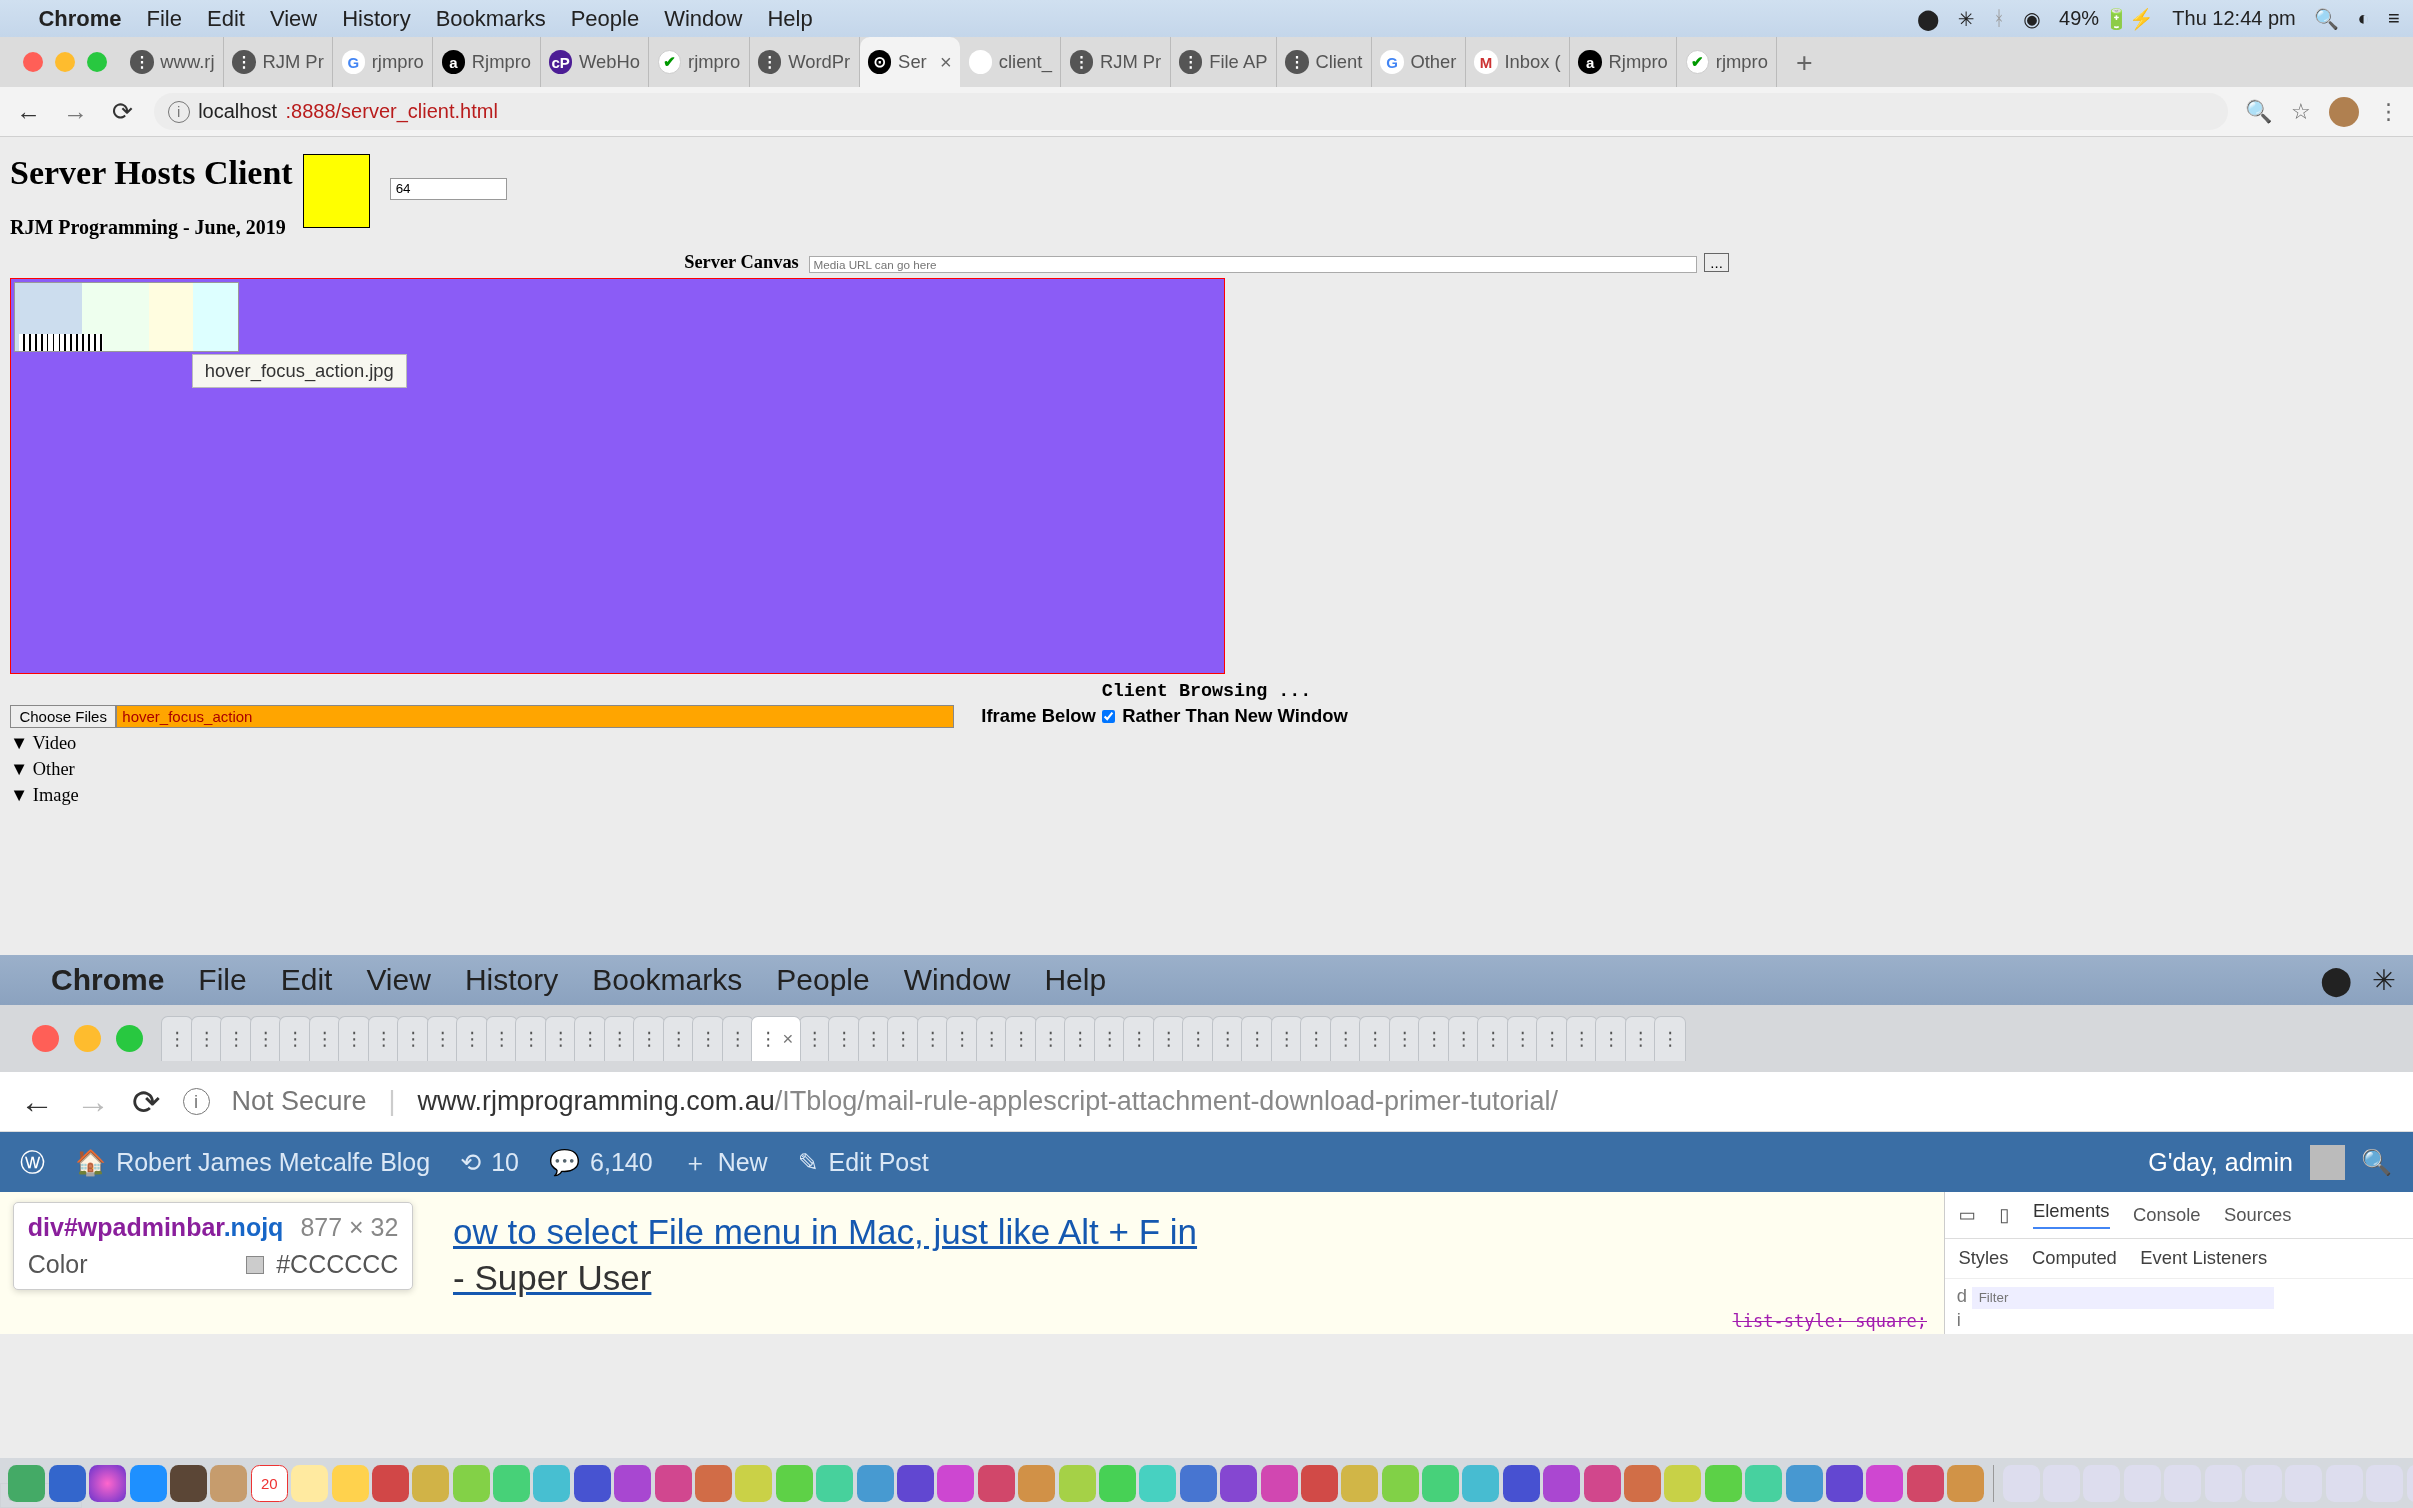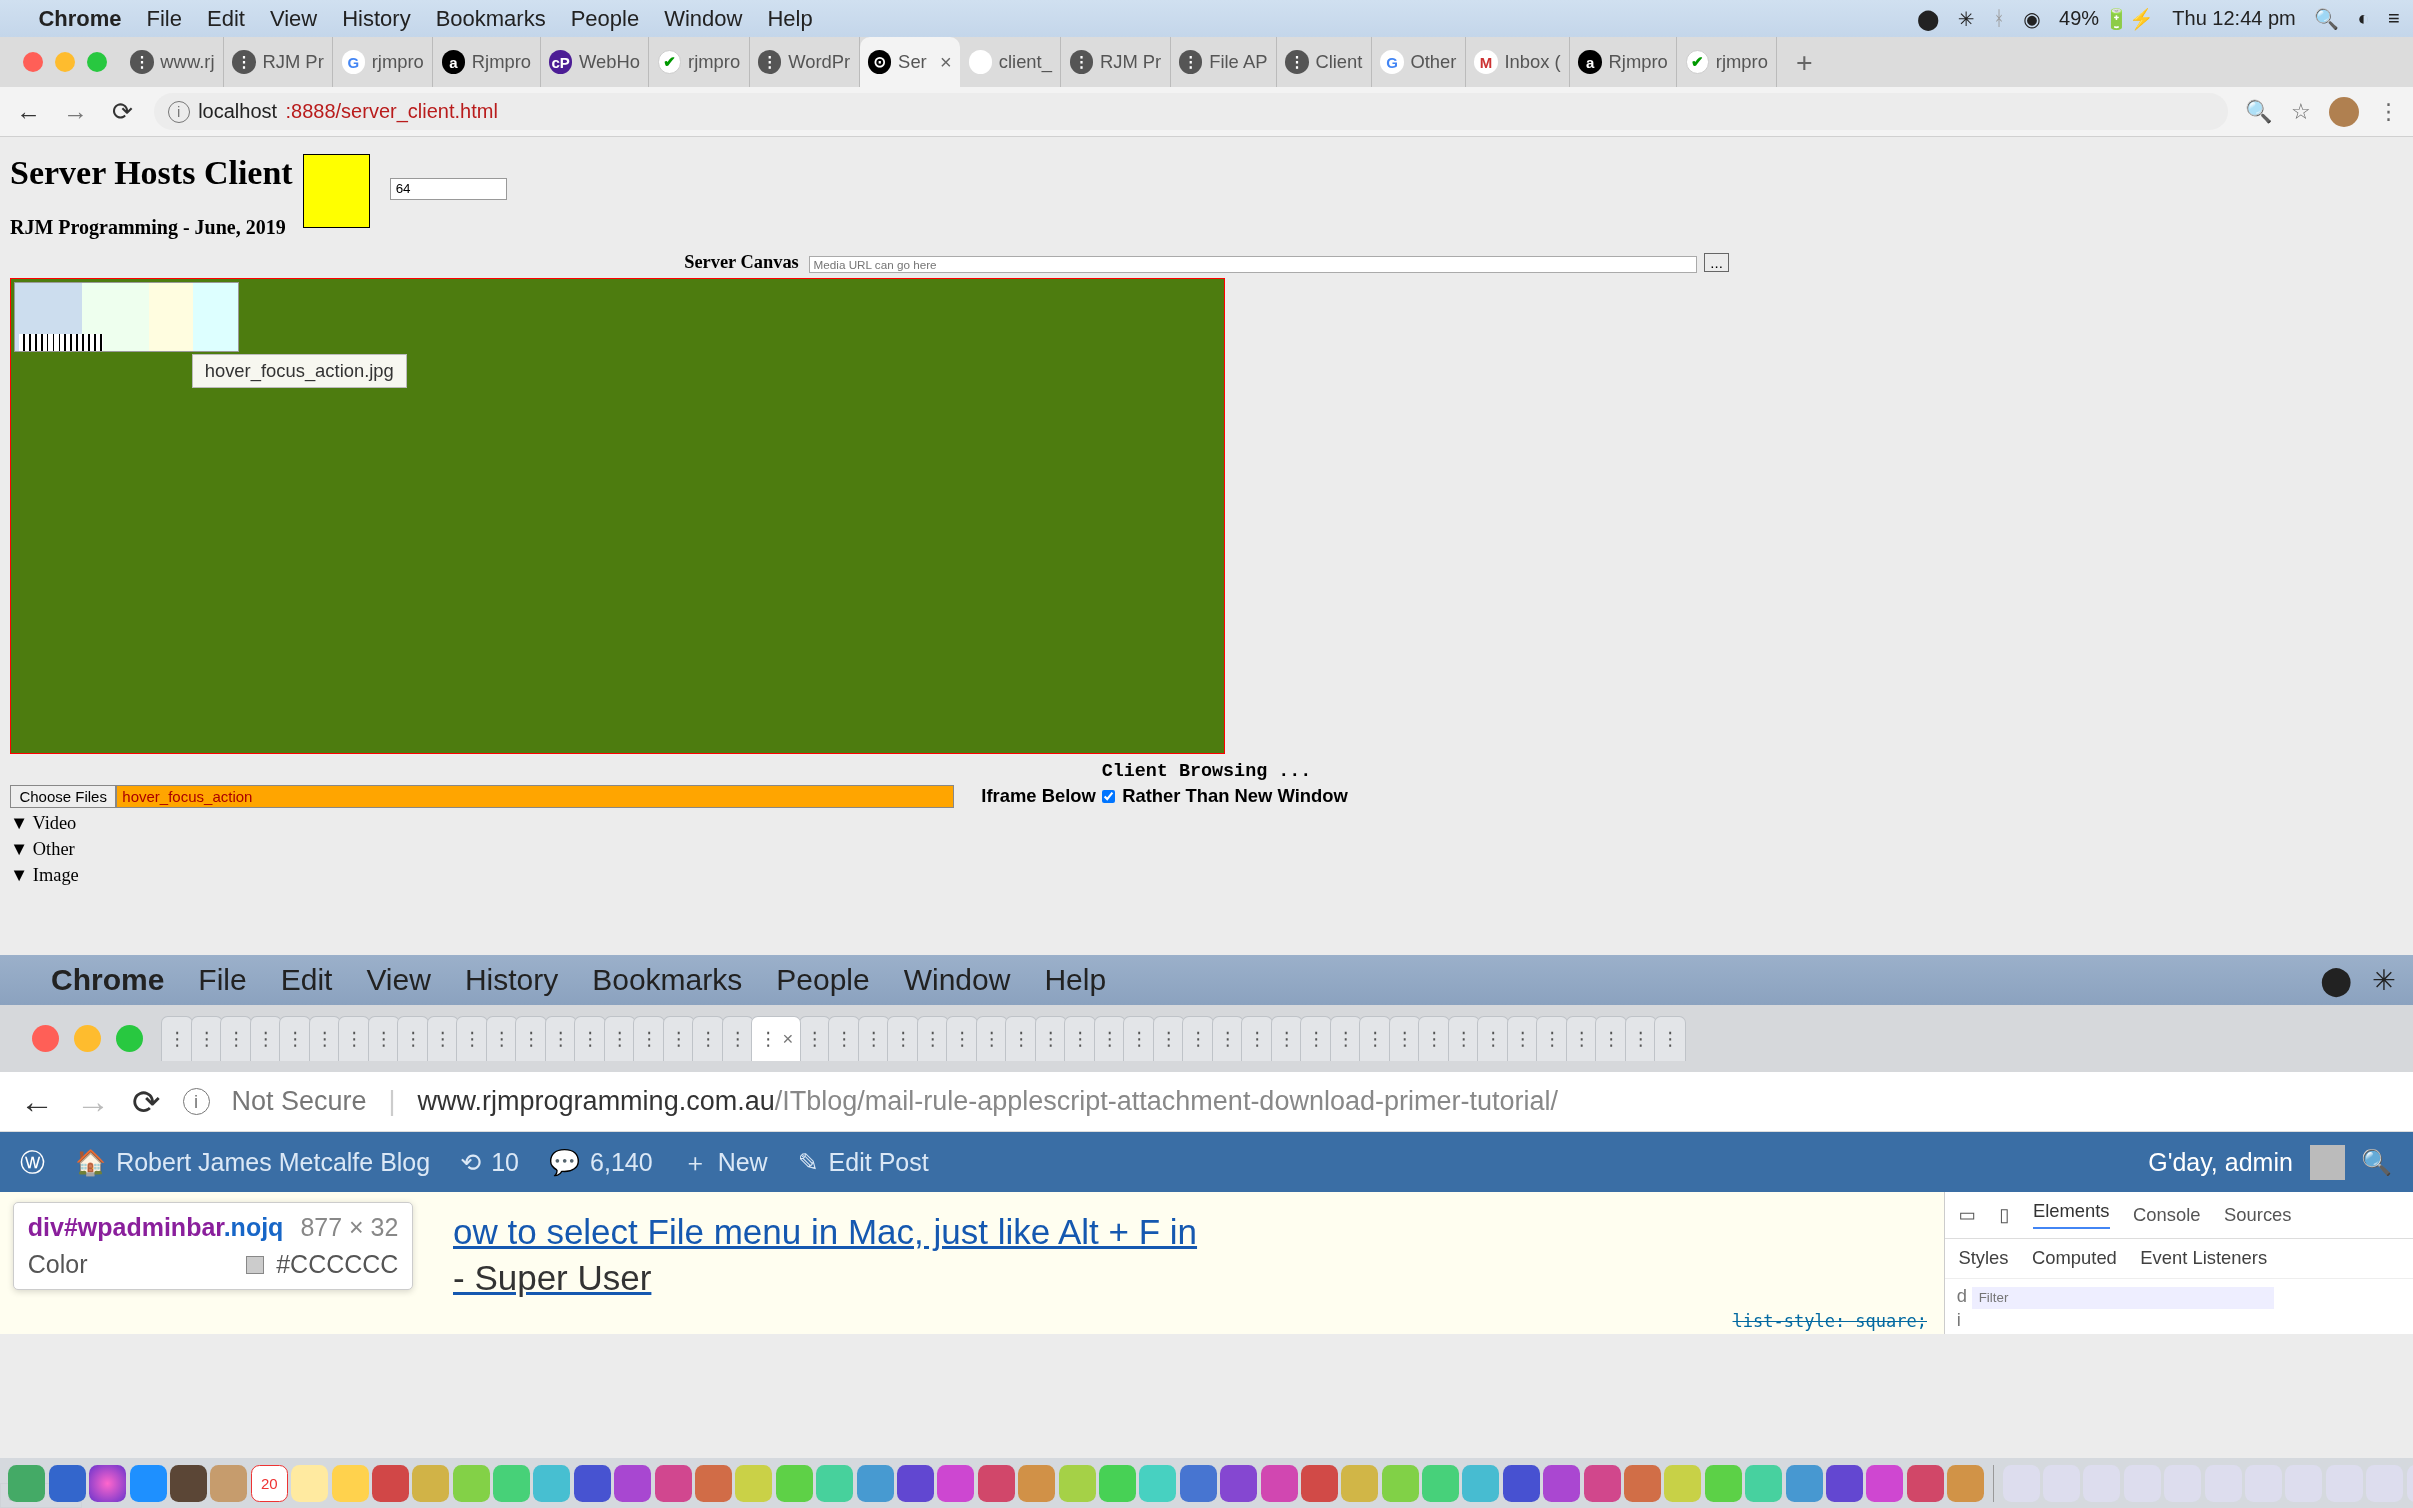--- a/index.html
+++ b/index.html
@@ -48,21 +48,21 @@
 .hdr-left h1{font-family:"Times New Roman",serif;font-size:34px;font-weight:bold;}
 .hdr-left h3{font-family:"Times New Roman",serif;font-size:20px;font-weight:bold;margin-top:23.5px;}
 .yellow-box{width:67px;height:74px;background:yellow;border:1.7px solid #000;}
 .num-input{width:117px;height:22px;border:0.8px solid #999;font-size:13.4px;padding:0 5px;background:#fff;margin-left:10px;margin-top:23.5px;}
 
 .canvas-label-row{text-align:center;margin-top:13.4px;}
 .sc-lbl{font-family:"Times New Roman",serif;font-weight:bold;font-size:18.4px;display:inline;}
 .media-input{width:888px;height:17px;border:0.8px solid #aaa;font-size:11.7px;color:#999;padding:0 3.4px;margin-left:6.7px;vertical-align:middle;}
 .ellipsis-box{display:inline-block;border:0.8px solid #666;padding:0 5px;font-size:15px;margin-left:3.4px;background:#ececec;}
 
-.canvas-box{width:1215px;height:476px;border:1.7px solid red;background:#4d7c0f;margin-top:5px;position:relative;}
+.canvas-box{width:1215px;height:396px;border:1.7px solid red;background:#8b5cf6;margin-top:5px;position:relative;}
 .thumb{position:absolute;top:3.4px;left:3.4px;width:225px;height:70px;background:linear-gradient(90deg,#cde 0 30%,#efe 30% 60%,#fffde0 60% 80%,#dff 80% 100%);border:0.8px solid #999;}
 .piano{position:absolute;left:3.4px;bottom:0;width:84px;height:17px;background:repeating-linear-gradient(90deg,#fff 0 4.2px,#000 4.2px 5.9px);}
 .tooltip{position:absolute;top:75px;left:181px;background:#f7f7f0;border:0.8px solid #bbb;padding:5px 11.7px;font-size:18.4px;color:#333;}
 
 .cb-head{font-family:Liberation Mono, monospace;font-weight:bold;font-size:18.4px;text-align:center;margin-top:7px;}
 .file-row{display:flex;align-items:center;margin-top:3.4px;}
 .choosef{border:0.8px solid #888;background:#eee;font-size:15px;padding:1.7px 8.4px;}
 .orange-bar{background:orange;color:#a00;font-size:15px;padding:1.7px 5px;width:838px;border:0.8px solid #888;}
 .iframe-opt{margin-left:27px;font-family:"Times New Roman",serif;font-size:18.4px;display:flex;align-items:center;gap:6.7px;}
 .iframe-opt b{font-weight:bold;}
@@ -106,21 +106,21 @@
 .headline{font-size:35px;color:#1558b0;padding:17px 0 0 453px;line-height:1.3;text-decoration:underline;}
 .sub{color:#333;}
 
 .devtools{position:absolute;right:0;top:0;width:469px;height:201px;background:#fff;border-left:0.8px solid #ccc;font-size:18.4px;}
 .dt-tabs{display:flex;gap:23.5px;padding:8.4px 13.4px;border-bottom:0.8px solid #ddd;color:#555;align-items:center;}
 .dt-t.active{color:#333;border-bottom:2.5px solid #4285f4;padding-bottom:5px;}
 .dt-sub{display:flex;gap:23.5px;padding:8.4px 13.4px;border-bottom:0.8px solid #eee;color:#404040;}
 .dt-body{padding:6.7px 11.7px;font-size:18.4px;color:#444;}
 .dt-row-lab{color:#777;}
 .filter-in{background:#eef;border:none;color:#888;padding:3.4px 6.7px;width:302px;}
-.strike{text-decoration:line-through;color:#0369a1;font-family:monospace;font-size:17px;}
+.strike{text-decoration:line-through;color:#a21caf;font-family:monospace;font-size:17px;}
 .code-right{position:absolute;right:486px;bottom:3.4px;color:#999;font-family:monospace;font-size:17px;}
 
 .zoom-ind{position:absolute;left:0;bottom:0;height:25px;background:#ededed;border:0.8px solid #bbb;padding:0 17px 0 6.7px;font-size:17px;display:flex;align-items:center;gap:8.4px;}
 .zoom-ind::after{content:"⇕";color:#777;}
 
 
 .dock{position:absolute;left:0;right:0;bottom:0;height:50px;background:rgba(210,214,220,.88);display:flex;align-items:center;padding:0 8.4px;gap:3.4px;}
 .dock .di{width:37px;height:37px;border-radius:8.4px;background:#888;flex-shrink:0;}
 .dock .sep{width:1.7px;height:37px;background:#999;margin:0 5px;flex-shrink:0;}
 </style>

